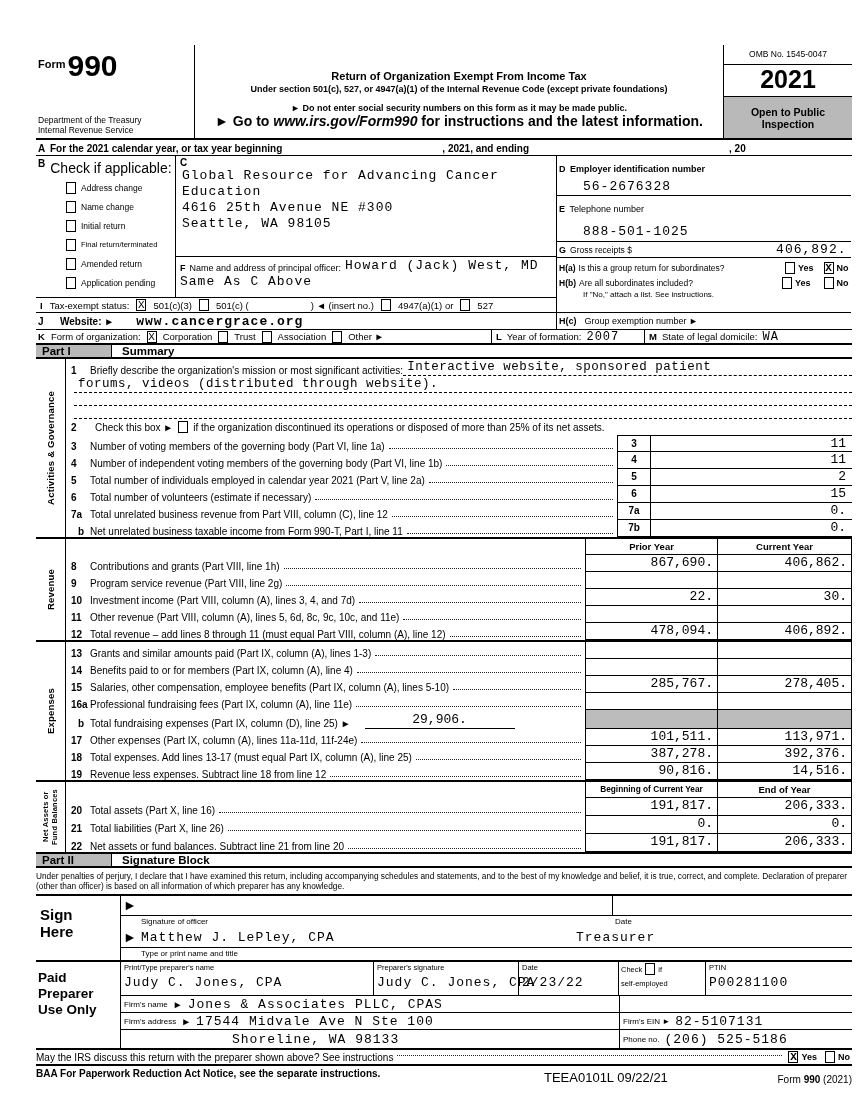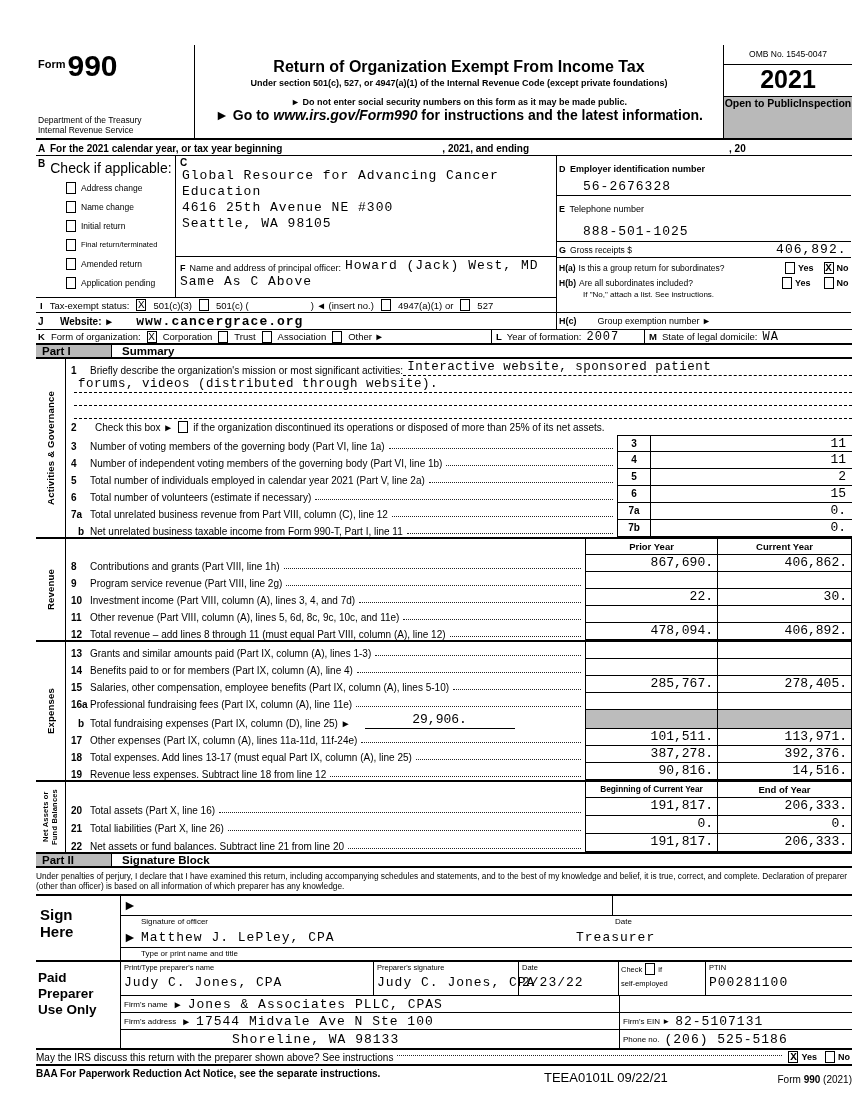--- a/index.html
+++ b/index.html
@@ -19,29 +19,29 @@
   }
   .dots { flex:1 1 auto; min-width:8px; border-bottom:1.5px dotted #222; margin:0 4px 3px 4px; }
 
   
   .hdr { display:flex; border-bottom:2.5px solid #000; height:95px; }
   .hdr-left { width:158px; display:flex; flex-direction:column; justify-content:space-between; padding:4px 0 3px 2px; }
   .fw { font-size:11px; font-weight:bold; vertical-align:8px; }
   .fn { font-size:30px; font-weight:bold; margin-left:2px; }
   .dept { font-size:8.5px; line-height:9.5px; }
   .hdr-center { flex:1; border-left:1.5px solid #000; border-right:1.5px solid #000; text-align:center; padding-top:13px; }
-  .title { font-size:16px; font-weight:bold; }
+  .title { font-size:11px; font-weight:bold;margin-top:12px; }
   .subtitle { font-size:9px; font-weight:bold; margin-top:2px; }
   .bullet { font-size:9px; font-weight:bold; margin-top:9px; }
   .bullet2 { font-size:14px; font-weight:bold; }
   .ital { font-style:italic; }
   .hdr-right { width:128px; display:flex; flex-direction:column; text-align:center; }
   .omb { font-size:8.5px; padding:4px 0 5px; border-bottom:1.5px solid #000; }
   .year { font-size:25px; font-weight:bold; border-bottom:1.5px solid #000; padding:0 0 2px; }
-  .open-box { background:#b9b9b9; flex:1; font-size:10.5px; font-weight:bold; display:flex; justify-content:center; line-height:12px; }
+  .open-box { background:#b9b9b9; flex:1; font-size:10.5px; font-weight:bold; display:flex; flex-direction:column; justify-content:center; line-height:12px; }
 
   .rowA { display:flex; align-items:flex-end; height:16px; border-bottom:1.5px solid #000; font-size:10px; font-weight:bold; padding-bottom:1px; }
 
   
   .mid { display:flex; }
   .mid-left { width:521px; border-right:1.5px solid #000; }
   .bc { display:flex; height:141px; }
   .bcol { width:140px; border-right:1px solid #000; }
   .bhead { display:flex; gap:5px; padding:2px 0 2px 2px; }
   .bletter { font-size:10px; font-weight:bold; }
@@ -61,21 +61,21 @@
   .lab85 { font-size:8.5px; }
   .indent-val { margin-left:24px; margin-top:3px; }
   .e-sec { height:46px; border-bottom:1px solid #000; padding:2px 2px 0; }
   .g-row { height:15px; display:flex; align-items:center; padding:0 4px 0 2px; }
   .h-group { border-top:1px solid #000; height:55px; padding:2px 2px 0; font-size:8.5px; }
   .ha-row { display:flex; align-items:center; height:16px; }
   .hb-row { display:flex; align-items:center; height:14px; }
   .hletter { font-weight:bold; margin-right:3px; }
   .yn { display:flex; align-items:center; gap:3px; font-weight:bold; font-size:9px; }
   .hb-note { padding-left:24px; font-size:8px; line-height:9px; }
-  .hc-row { height:17px; border-top:1px solid #000; display:flex; align-items:center; gap:18px; padding:0 2px; font-size:9px; }
+  .hc-row { height:17px; border-top:1px solid #000; display:flex; align-items:center; gap:5px; padding:0 2px; font-size:9px; }
   .row-k { display:flex; border-top:1px solid #000; height:14px; align-items:center; font-size:9.5px; }
   .k-main { width:455px; display:flex; align-items:center; gap:6px; padding-left:2px; height:100%; }
   .l-cell { width:153px; border-left:1px solid #000; height:100%; display:flex; align-items:center; gap:5px; padding-left:4px; }
   .m-cell { flex:1; border-left:1px solid #000; height:100%; display:flex; align-items:center; gap:5px; padding-left:4px; }
   .fill-sm { font-family:"Liberation Mono", monospace; font-size:12px; letter-spacing:1px; white-space:pre; }
 
   
   .partbar { display:flex; border-top:2.5px solid #000; border-bottom:2.5px solid #000; height:16px; font-weight:bold; font-size:11.5px; }
   .partlabel { width:76px; background:#b9b9b9; border-right:1px solid #000; padding-left:6px; display:flex; align-items:center; }
   .parttitle { padding-left:10px; display:flex; align-items:center; }

